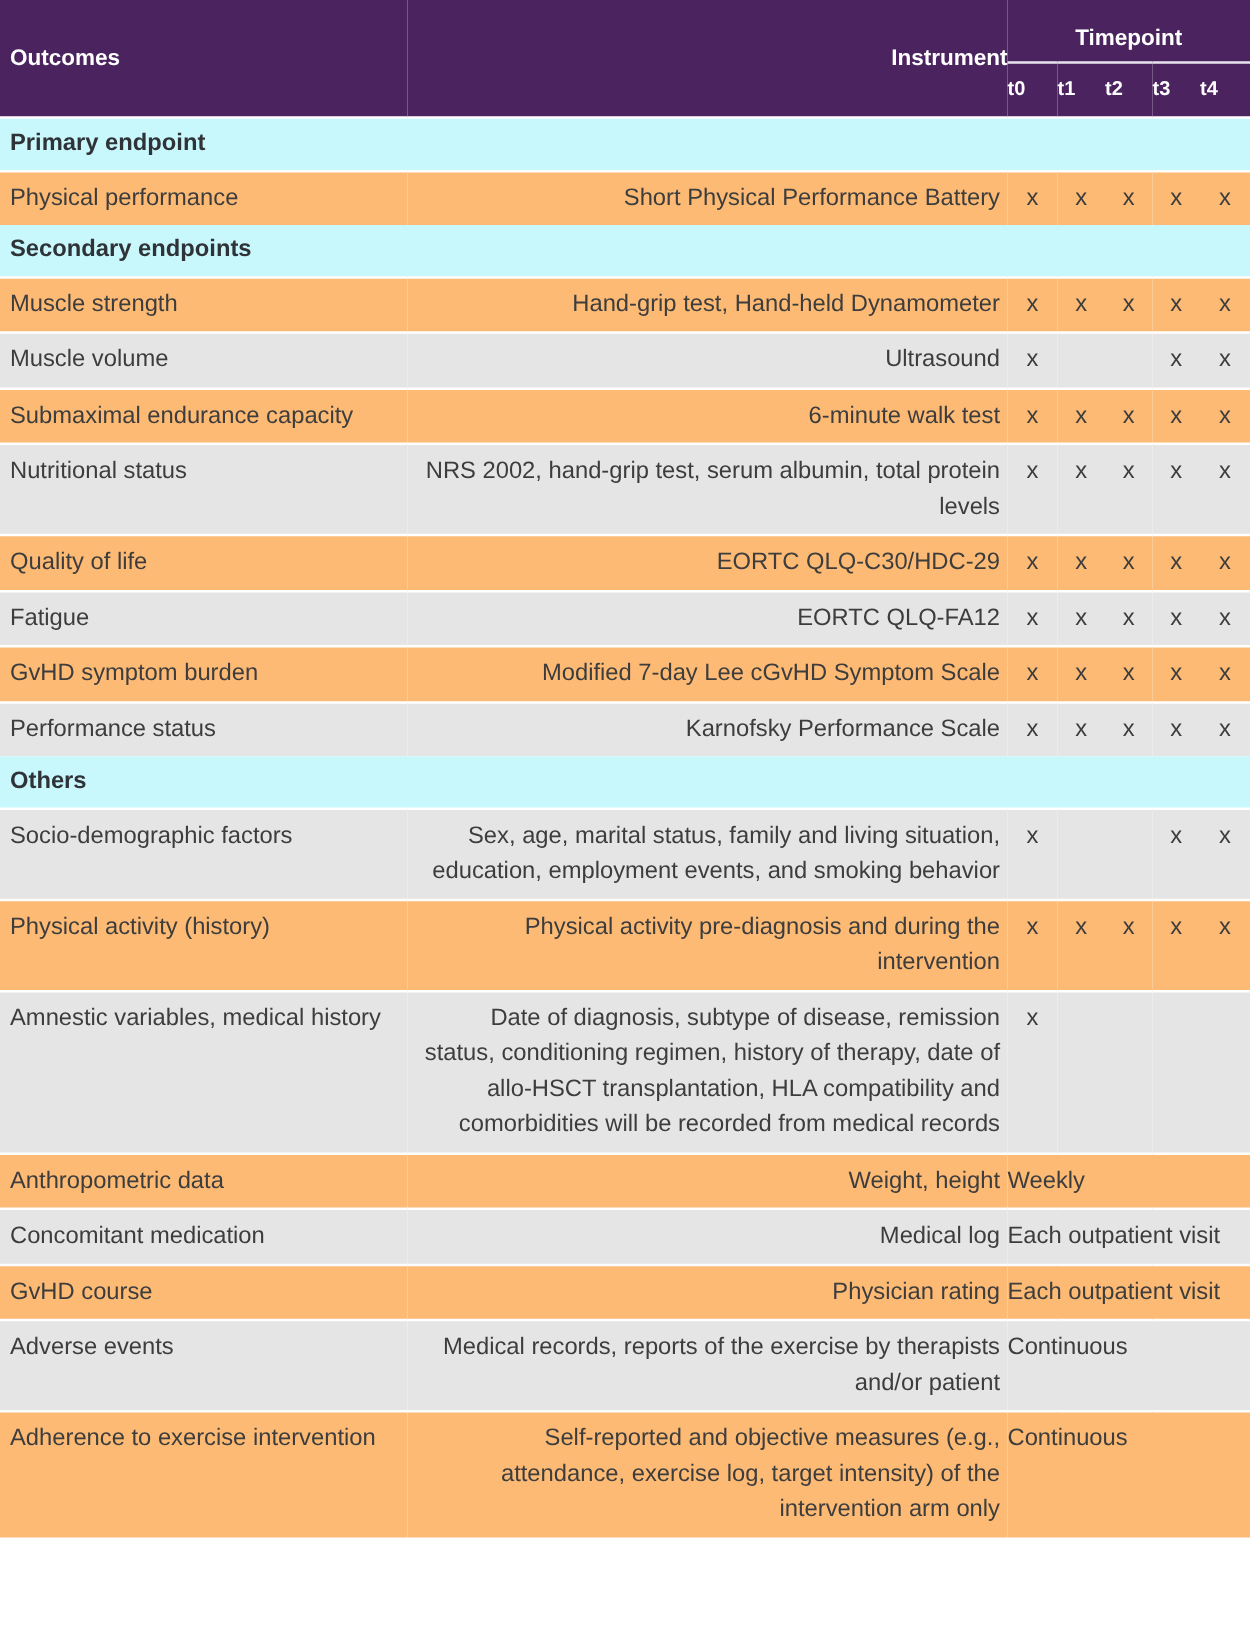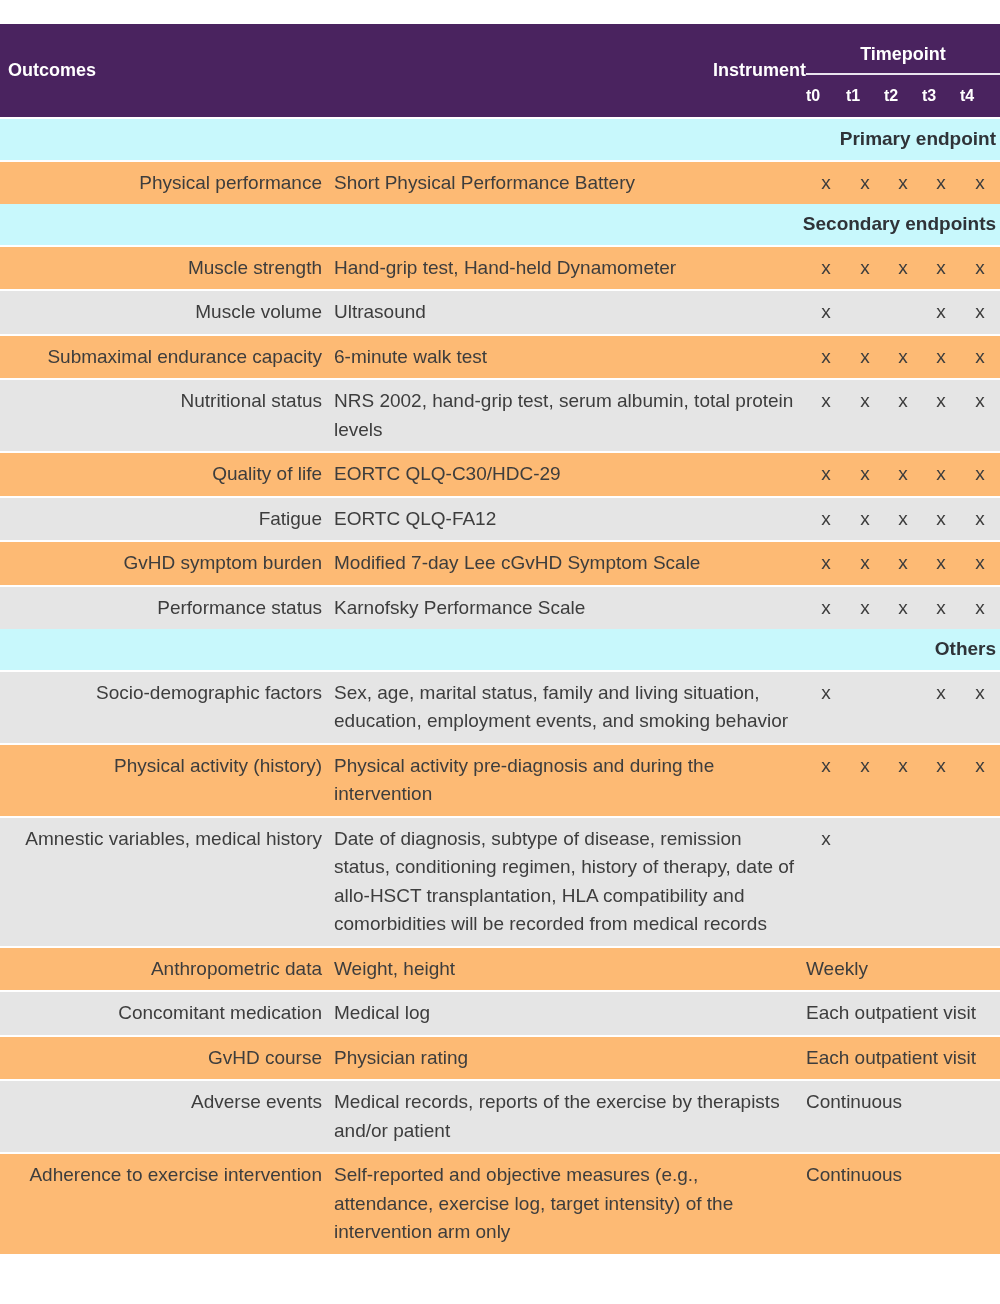--- a/index.html
+++ b/index.html
@@ -1,36 +1,36 @@
 <!DOCTYPE html>
 <html><head>
 <meta charset="utf-8">
 <style>
   html, body { margin: 0; padding: 0; background: #ffffff; }
   body { width: 1000px; height: 1304px; overflow: hidden; font-family: "Liberation Sans", "DejaVu Sans", sans-serif; color: #3d3d3d; }
-  table { border-collapse: collapse; width: 1000px; table-layout: fixed; margin-top: 24px; }
+  table { border-collapse: collapse; width: 1000px; table-layout: fixed; }
   col.c-outcome { width: 326px; }
   col.c-instr { width: 480px; }
   col.c-t0 { width: 40px; }
   col.c-t1 { width: 38px; }
   col.c-t2 { width: 38px; }
   col.c-t3 { width: 38px; }
   col.c-t4 { width: 40px; }
   thead th { background: #4a235f; color: #ffffff; font-weight: bold; font-size: 18px; padding: 0; }
   thead tr.h1 th { height: 41px; }
   thead tr.h2 th { height: 42px; }
   th.outcome-h, th.instr-h { text-align: left; vertical-align: middle; }
   th.outcome-h { padding-left: 8px; }
   th.instr-h { padding-left: 8px; text-align: right; }
   th.tp-h { text-align: center; vertical-align: bottom; padding-bottom: 8px; border-bottom: 2px solid #e9e3ee; }
   th.tcol { text-align: left; vertical-align: middle; font-size: 16px; }
   thead { border-bottom: 2px solid #ffffff; }
   tbody td { font-size: 19px; line-height: 28.5px; vertical-align: top; padding: 7px 0 7px 0; }
-  td.c1 { padding-left: 8px; padding-right: 4px; text-align: right; }
-  td.c2 { padding-left: 8px; padding-right: 6px; }
+  td.c1 { padding-left: 8px; padding-right: 4px; }
+  td.c2 { padding-left: 8px; padding-right: 6px; text-align: right; }
   td.cx { text-align: center; }
   td.cspan { text-align: left; }
   tr.section td { background: #c8f8fc; font-weight: bold; color: #2f3338; padding-top: 6px; padding-bottom: 6px; }
   tr.gray td { background: #fdba74; }
   tr.white td { background: #e5e5e5; }
   tr.row td { border-top: 2px solid #ffffff; }
 </style>
 </head>
 <body>
 

